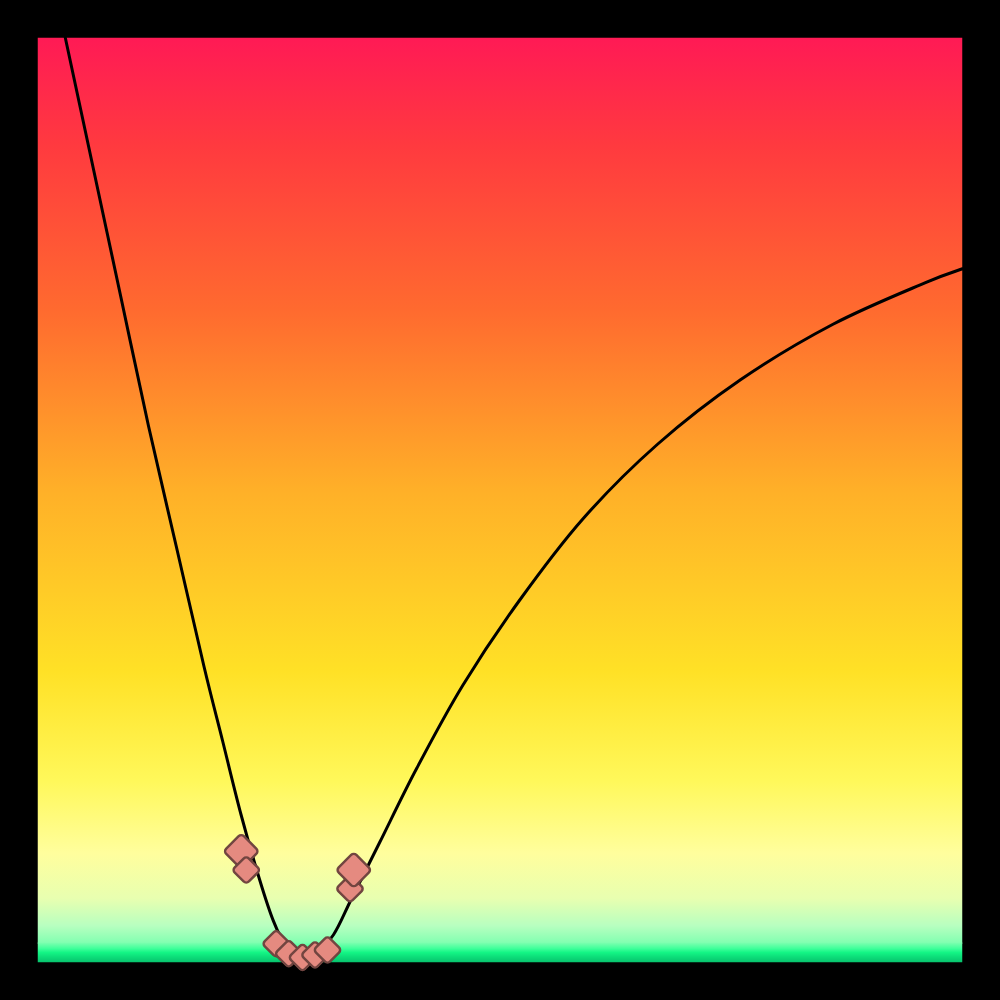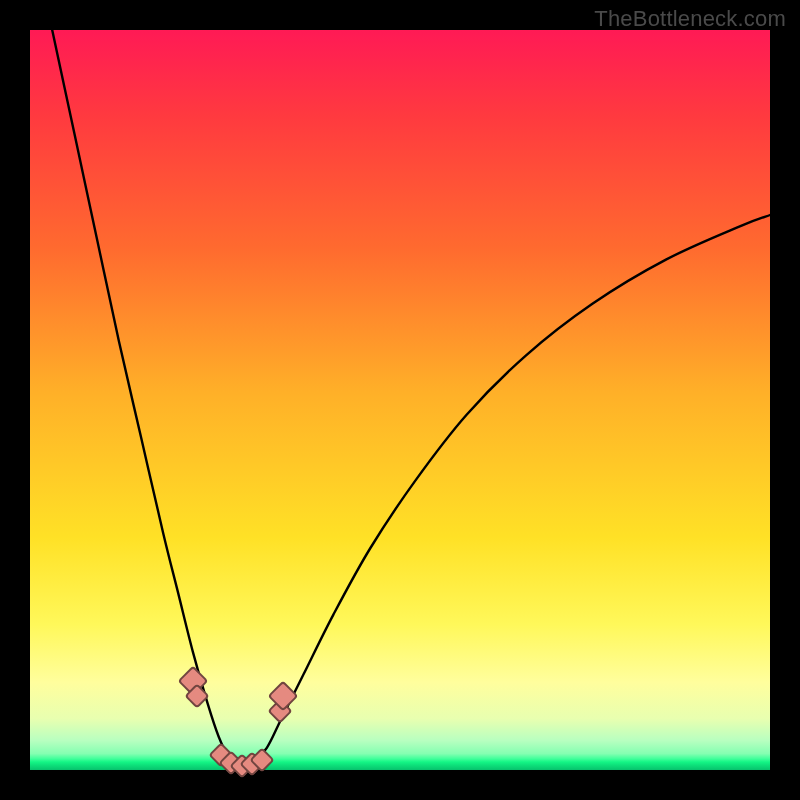--- a/index.html
+++ b/index.html
@@ -122,14 +122,13 @@
       <div class="marker small" style="left: 166.5px; top: 666px;"></div>
       <div class="marker small" style="left: 190.92px; top: 725.2px;"></div>
       <div class="marker small" style="left: 201.28px; top: 732.6px;"></div>
       <div class="marker small" style="left: 211.64px; top: 735.56px;"></div>
       <div class="marker small" style="left: 222px; top: 734.08px;"></div>
       <div class="marker small" style="left: 231.62px; top: 730.38px;"></div>
       <div class="marker small" style="left: 250.12px; top: 680.8px;"></div>
       <div class="marker" style="left: 253.08px; top: 666px;"></div>
     </div>
 
-  <div class="watermark">TheBottleneck.com</div>
 </div>
 
 </body></html>

